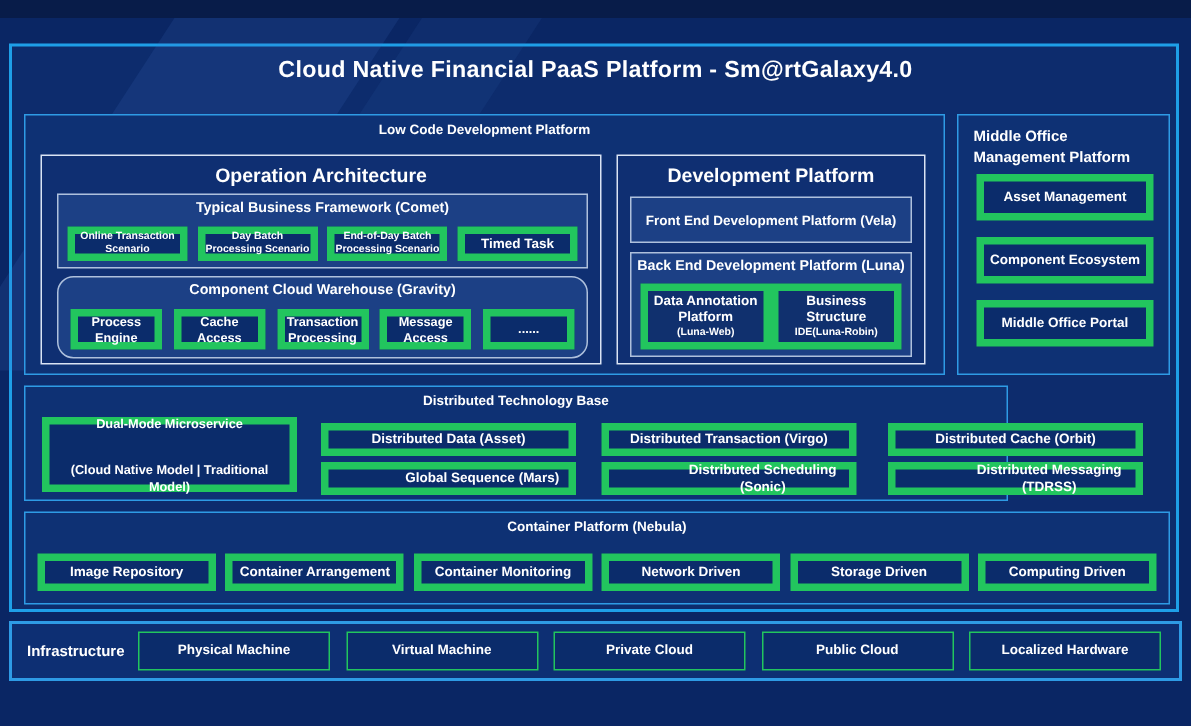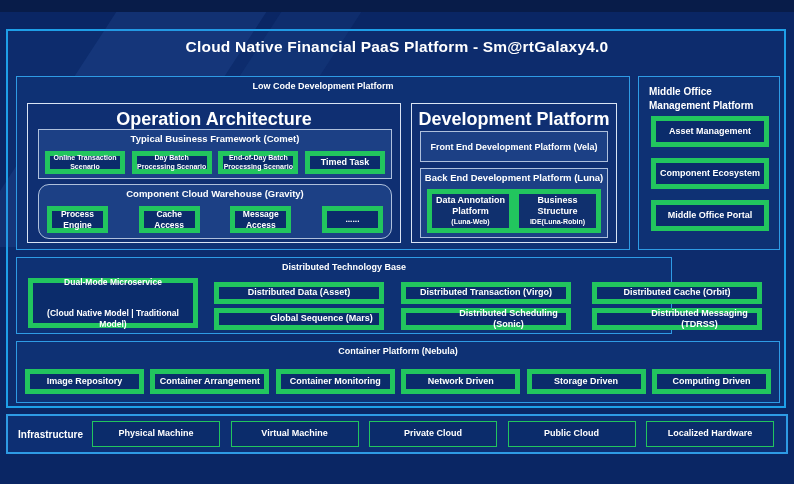--- a/index.html
+++ b/index.html
@@ -9,21 +9,21 @@
   .top-band { position:absolute; left:0; top:0; width:794px; height:12px; background:#081C49; }
   .streak { position:absolute; background:rgba(70,120,205,0.14); transform:skewX(-33deg); z-index:1; }
   .streak.s1 { left:40px; top:12px; width:150px; height:235px; }
   .streak.s2 { left:205px; top:12px; width:80px; height:235px; background:rgba(70,120,205,0.09); }
   .frame { position:absolute; left:6px; top:29px; width:780px; height:379px; border:2px solid #1E9FE8; background:#0D2C6D; z-index:0; }
   .page-title { position:absolute; left:0; right:0; top:38px; text-align:center; font-size:15.5px; font-weight:700; letter-spacing:0.2px; z-index:2; }
 
   .section { position:absolute; border:1px solid #2E9BE5; background:#0E3174; z-index:2; }
   .section-label { position:absolute; left:0; right:0; top:4px; text-align:center; font-size:9px; font-weight:700; }
   .panel { position:absolute; border:1px solid #D9E4F4; background:#0F2F72; }
-  .panel-title { position:absolute; left:0; right:0; top:5px; text-align:center; font-size:18px; font-weight:700; }
+  .panel-title { position:absolute; left:0; right:0; top:5px; text-align:center; font-size:13px; font-weight:700; }
   .subpanel { position:absolute; border:1px solid #AEC0DC; background:#1C4085; }
   .subpanel-label { position:absolute; left:0; right:0; top:3px; text-align:center; font-size:9.5px; font-weight:700; }
   .leaf { border:5px solid #22c55e; background:#0B2C6B; display:flex; flex-direction:column; align-items:center; justify-content:center; text-align:center; font-weight:700; line-height:1.25; }
 
   
   .sec-lcdp { left:16px; top:76px; width:614px; height:174px; }
   .pnl-oa { left:10px; top:26px; width:374px; height:140px; }
   .sub-comet { left:10px; top:25px; width:354px; height:50px; }
   .comet-row { position:absolute; left:6px; right:6px; bottom:4px; display:flex; justify-content:space-between; }
   .comet-row .leaf { width:80px; height:23px; font-size:7px; }
@@ -88,20 +88,21 @@
           <div class="leaf">End-of-Day Batch Processing Scenario</div>
           <div class="leaf lg">Timed Task</div>
         </div>
       </div>
 
       <div class="subpanel sub-gravity">
         <div class="subpanel-label">Component Cloud Warehouse (Gravity)</div>
         <div class="gravity-row">
           <div class="leaf">Process Engine</div>
           <div class="leaf">Cache Access</div>
+          <div class="leaf">Transaction Processing</div>
           <div class="leaf">Message Access</div>
           <div class="leaf">......</div>
         </div>
       </div>
     </div>
 
     <div class="panel pnl-dp">
       <div class="panel-title">Development Platform</div>
 
       <div class="subpanel sub-vela">

